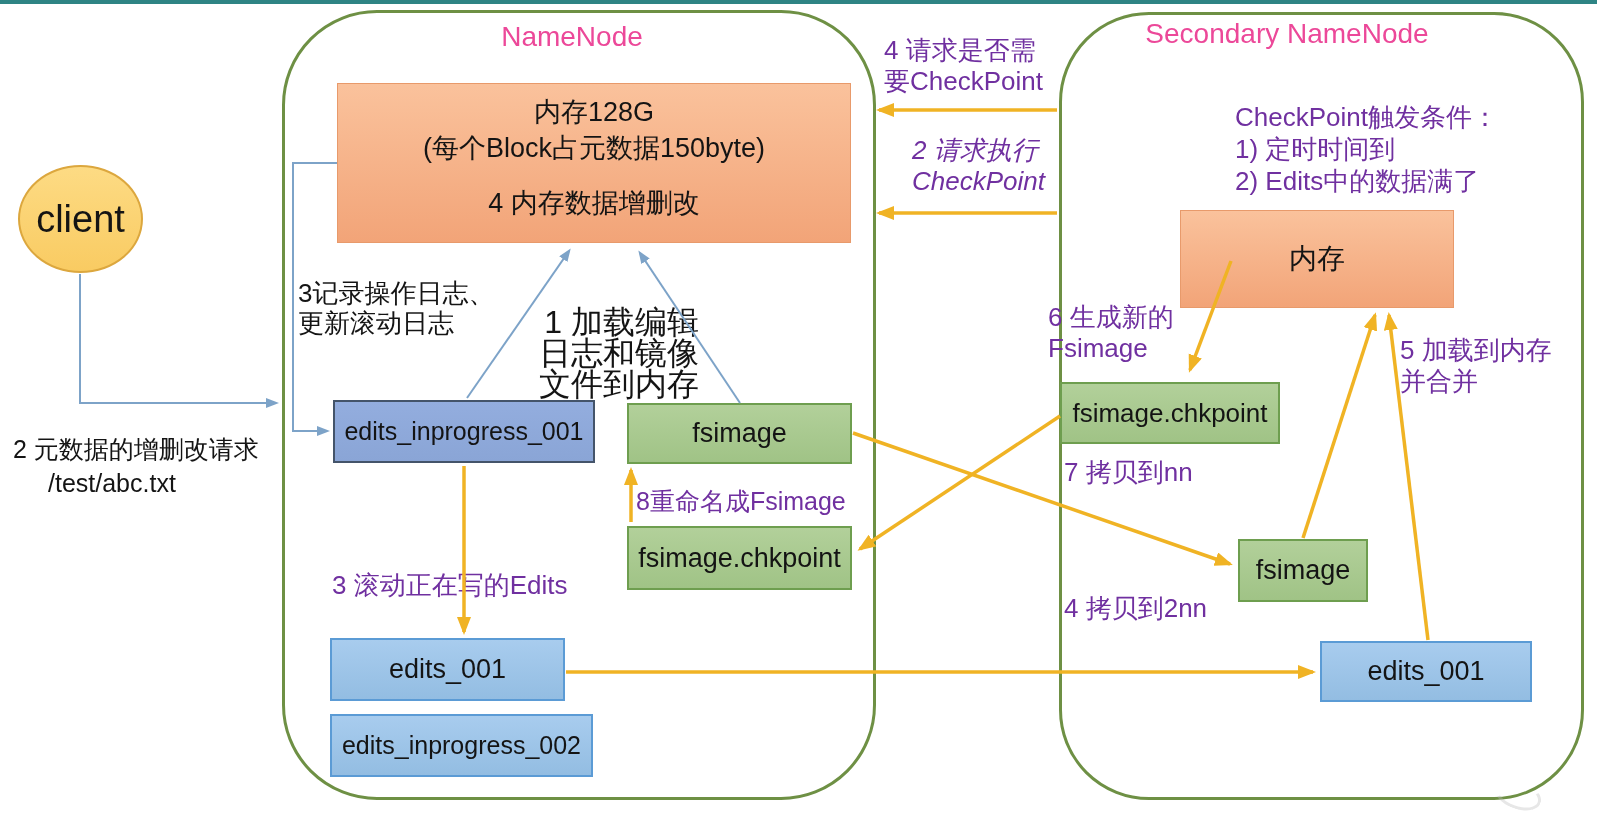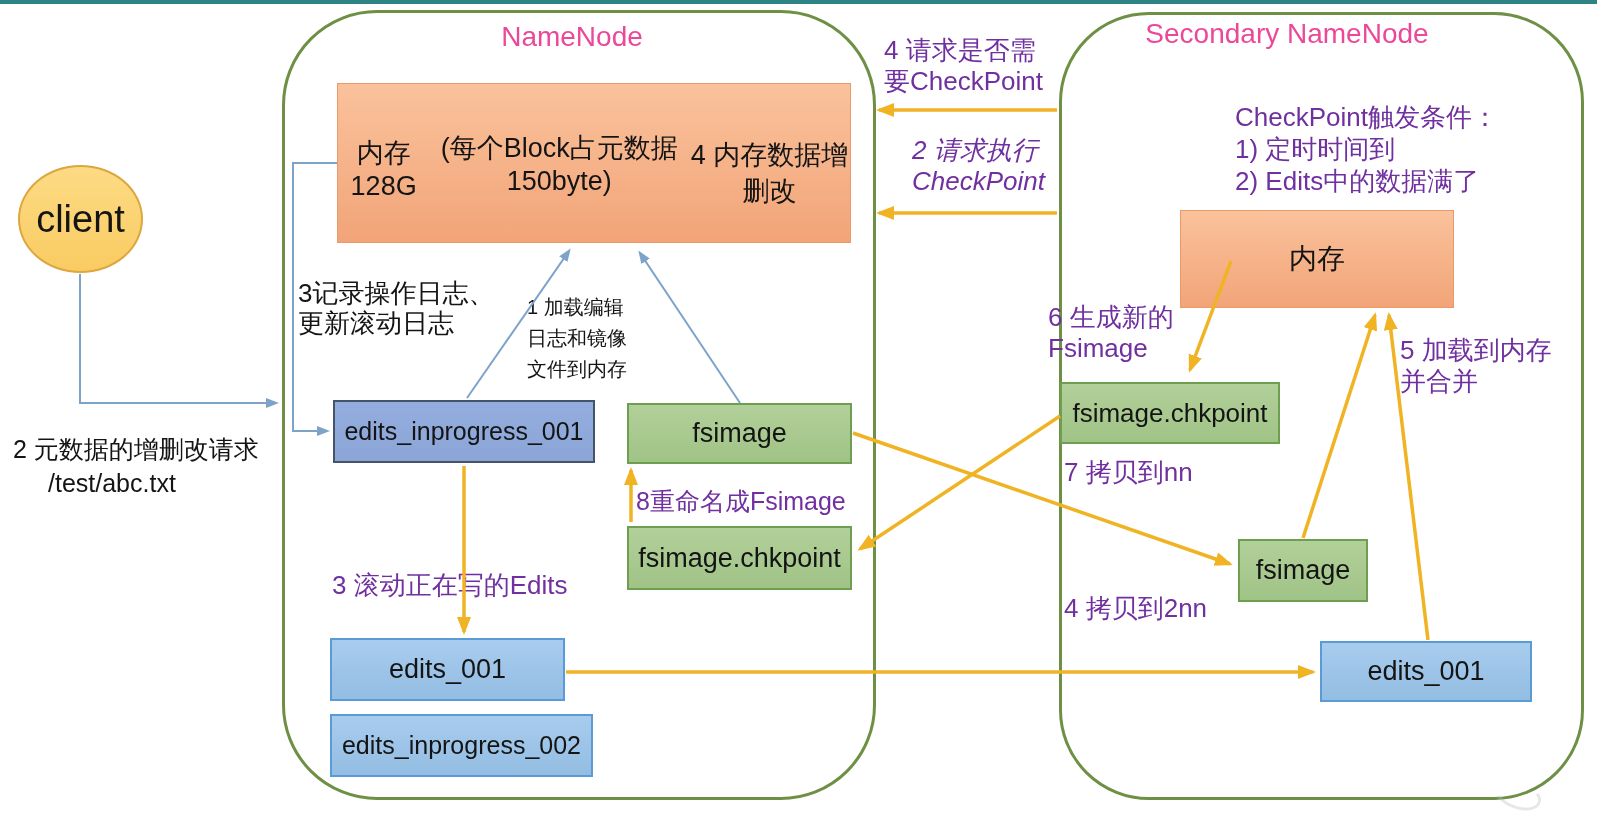--- a/index.html
+++ b/index.html
@@ -15,21 +15,21 @@
   .nn-title{left:392px;top:21px;}
   .snn-title{left:1107px;top:18px;}
 
   .node-box{position:absolute;box-sizing:border-box;display:flex;align-items:center;justify-content:center;
     text-align:center;color:#141414;}
   .orange-box{background:linear-gradient(180deg,#FAC29C 0%,#F2A478 100%);border:1px solid #E89A6B;}
   .green-box{background:linear-gradient(180deg,#B2D09A 0%,#A0C386 100%);border:2px solid #6E9E4F;}
   .blue-dark-box{background:linear-gradient(180deg,#93ADDE 0%,#8AA5D6 100%);border:2px solid #44546A;}
   .blue-light-box{background:linear-gradient(180deg,#A8CCEE 0%,#93BDE2 100%);border:2px solid #5B9BD5;}
 
-  .nn-mem{left:337px;top:83px;width:514px;height:160px;flex-direction:row;justify-content:flex-start;font-size:27px;}
+  .nn-mem{left:337px;top:83px;width:514px;height:160px;flex-direction:column;justify-content:flex-start;font-size:27px;}
   .nn-mem .l1{margin-top:10px;}
   .nn-mem .l3{margin-top:19px;}
   .nn-edits-inprog1{left:333px;top:400px;width:262px;height:63px;font-size:25px;}
   .nn-fsimage{left:627px;top:403px;width:225px;height:61px;font-size:27px;}
   .nn-fsimage-chk{left:627px;top:526px;width:225px;height:64px;font-size:27px;}
   .nn-edits001{left:330px;top:638px;width:235px;height:63px;font-size:27px;}
   .nn-edits-inprog2{left:330px;top:714px;width:263px;height:63px;font-size:25px;}
 
   .snn-mem{left:1180px;top:210px;width:274px;height:98px;font-size:28px;}
   .snn-fsimage-chk{left:1060px;top:382px;width:220px;height:62px;font-size:26px;}
@@ -37,21 +37,21 @@
   .snn-edits001{left:1320px;top:641px;width:212px;height:61px;font-size:27px;}
 
   .client-circle{position:absolute;left:18px;top:165px;width:125px;height:108px;border-radius:50%;
     background:linear-gradient(180deg,#FDDB84 0%,#F9CB62 100%);border:2px solid #DCA73E;box-sizing:border-box;
     display:flex;align-items:center;justify-content:center;font-size:38px;color:#141414;}
 
   .lbl{position:absolute;white-space:pre-line;}
   .black-lbl{color:#141414;}
   .purple-lbl{color:#7030A0;}
   .lbl-record{left:298px;top:278px;font-size:26px;line-height:30px;}
-  .lbl-load{left:527px;top:292px;width:172px;font-size:20px;line-height:31px;text-align:left;}
+  .lbl-load{left:527px;top:307px;width:172px;font-size:32px;line-height:31px;text-align:right;}
   .lbl-client-req1{left:13px;top:433px;font-size:25px;}
   .lbl-client-req2{left:48px;top:469px;font-size:25px;}
   .lbl-roll{left:332px;top:568px;font-size:26px;}
   .lbl-rename{left:636px;top:485px;font-size:25px;}
   .lbl-msg1{left:884px;top:35px;font-size:26px;line-height:31px;}
   .lbl-msg2{left:912px;top:135px;font-size:26px;line-height:31px;font-style:italic;}
   .lbl-trigger{left:1235px;top:101px;font-size:26px;line-height:32px;}
   .lbl-generate{left:1048px;top:302px;font-size:26px;line-height:31px;}
   .lbl-copy-nn{left:1064px;top:455px;font-size:26px;}
   .lbl-copy-2nn{left:1064px;top:591px;font-size:26px;}

